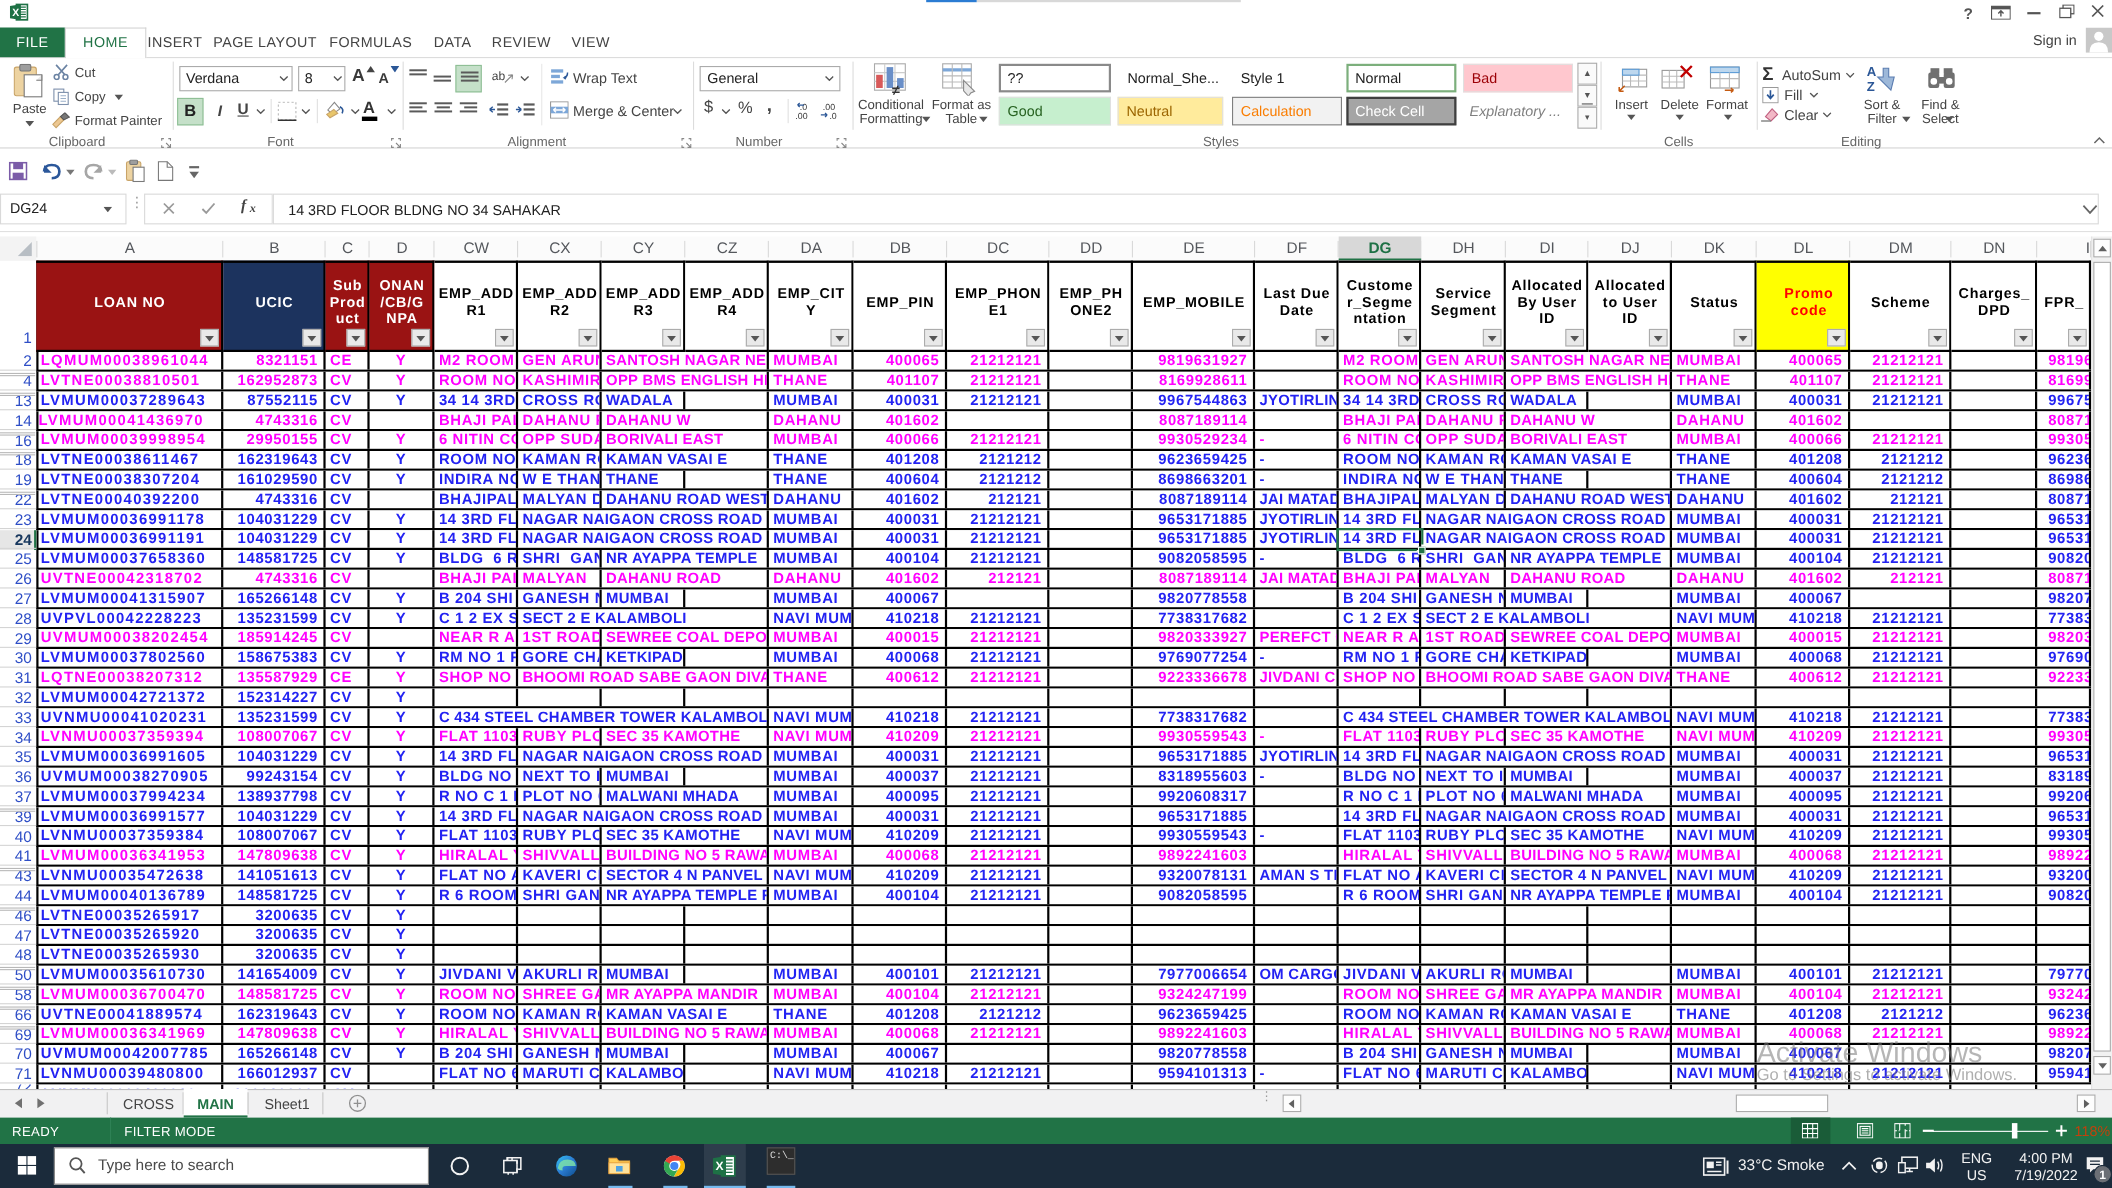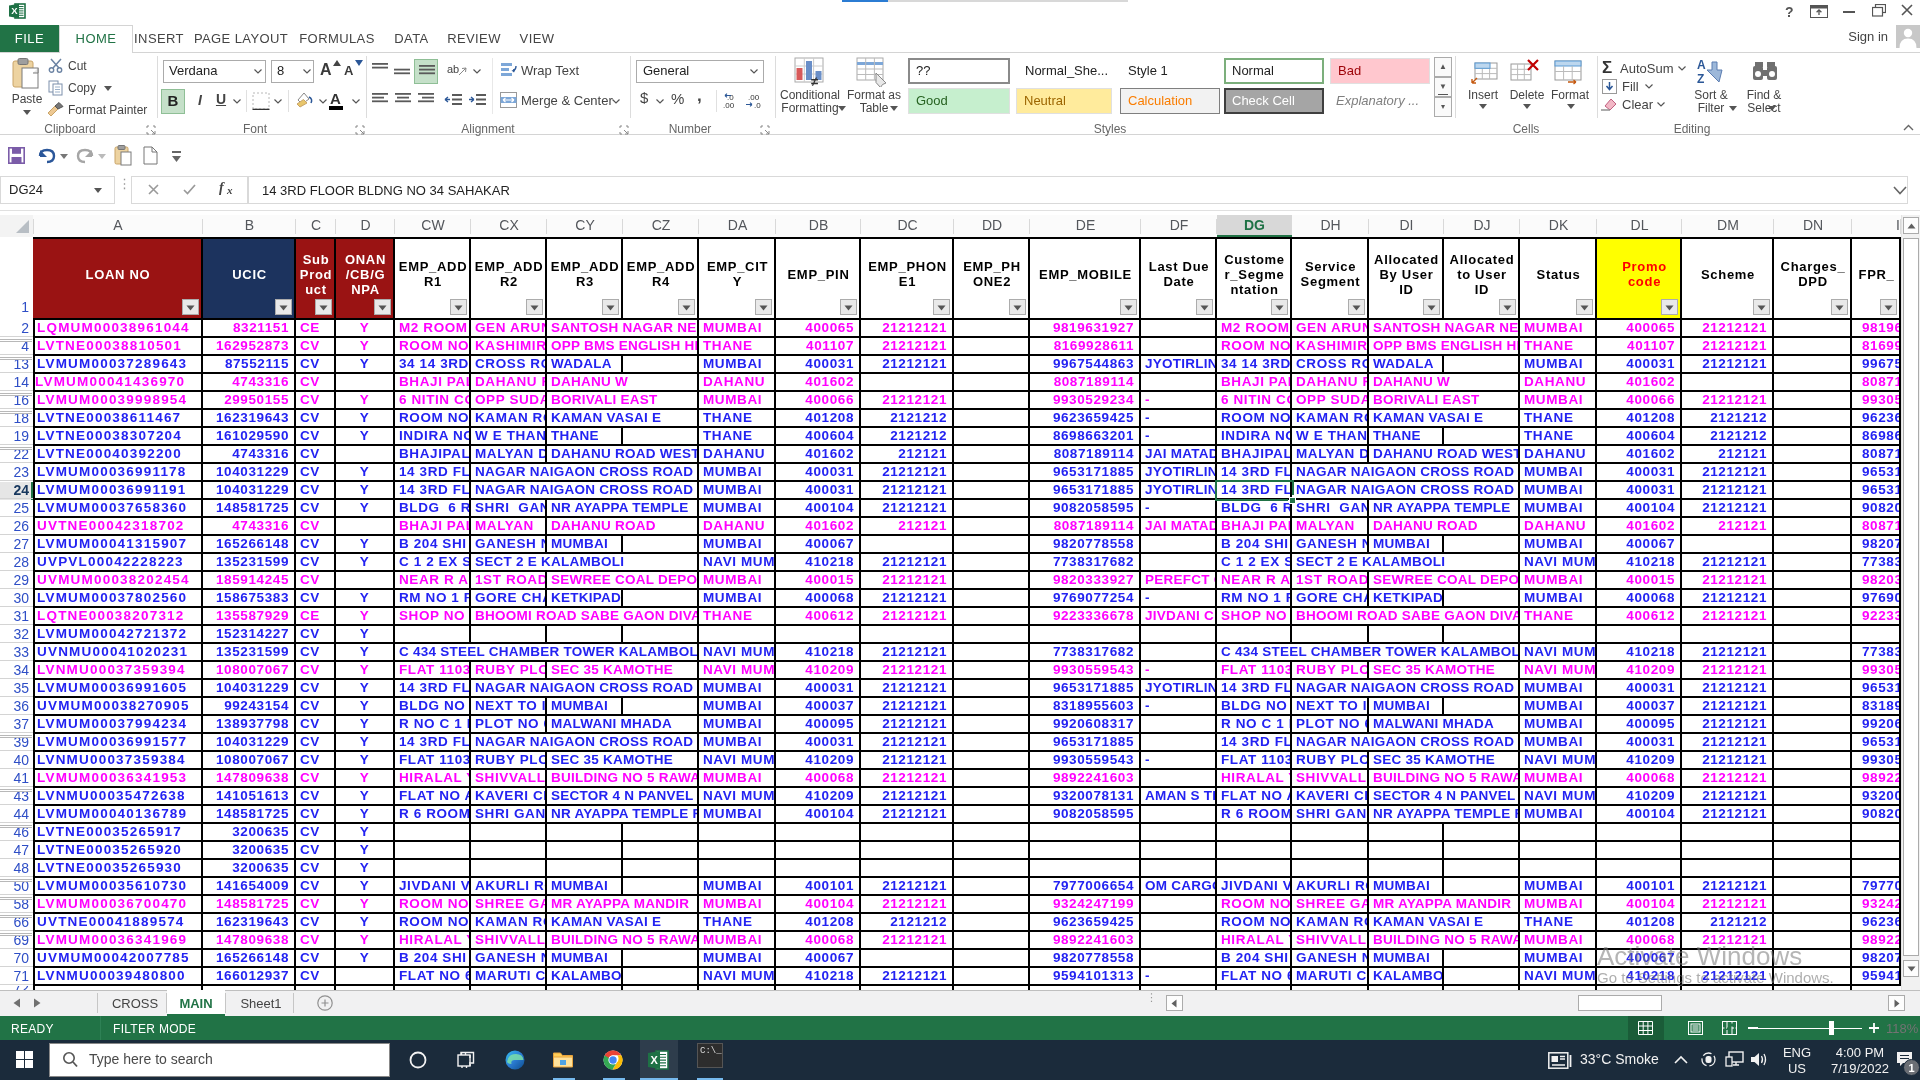--- a/index.html
+++ b/index.html
@@ -1639,21 +1639,21 @@
 <rect x="0.5" y="0.5" width="14" height="13" fill="none" stroke="#fff"></rect>
 <path d="M5 0.5 v6 M5 9 v4.5 M10 0.5 v2 M10 5.5 v8" stroke="#fff"></path>
 <path d="M0.5 7 h4.5 M10 7 h4.5" stroke="#fff" stroke-dasharray="2 1.5"></path>
     </svg>
 <div class="ab" style="left:1748px;top:1027px;width:10px;height:2px;background:#fff"></div>
 <div class="ab" style="left:1757px;top:1028px;width:105px;height:1px;background:#fff"></div>
 <div class="ab" style="left:1829px;top:1021px;width:5px;height:14px;background:#fff"></div>
 <svg class="ab" style="left:1868px;top:1022px" width="12" height="12" viewBox="0 0 12 12">
       <path d="M6 1 V11 M1 6 H11" stroke="#fff" stroke-width="1.8"></path>
     </svg>
-<div class="ab" style="left:1886px;top:1021px;font-size:13px;color:#737373">118%</div>
+<div class="ab" style="left:1886px;top:1021px;font-size:13px;color:#c2410c">118%</div>
 <div class="ab" style="left:0px;top:1040px;width:1920px;height:40px;background:#1B2B3B"></div>
 <svg class="ab" style="left:16px;top:1051px" width="17" height="17" viewBox="0 0 17 17">
 <rect x="0" y="0" width="8" height="8" fill="#fff"></rect>
       <rect x="9" y="0" width="8" height="8" fill="#fff"></rect>
 <rect x="0" y="9" width="8" height="8" fill="#fff"></rect>
       <rect x="9" y="9" width="8" height="8" fill="#fff"></rect>
     </svg>
 <div class="ab" style="left:49px;top:1043px;width:341px;height:34px;background:#fff;border:1px solid #888;box-sizing:border-box"></div>
 <svg class="ab" style="left:62px;top:1051px" width="16" height="17" viewBox="0 0 16 17">
 <circle cx="7" cy="7" r="5.2" fill="none" stroke="#555" stroke-width="1.6"></circle>

